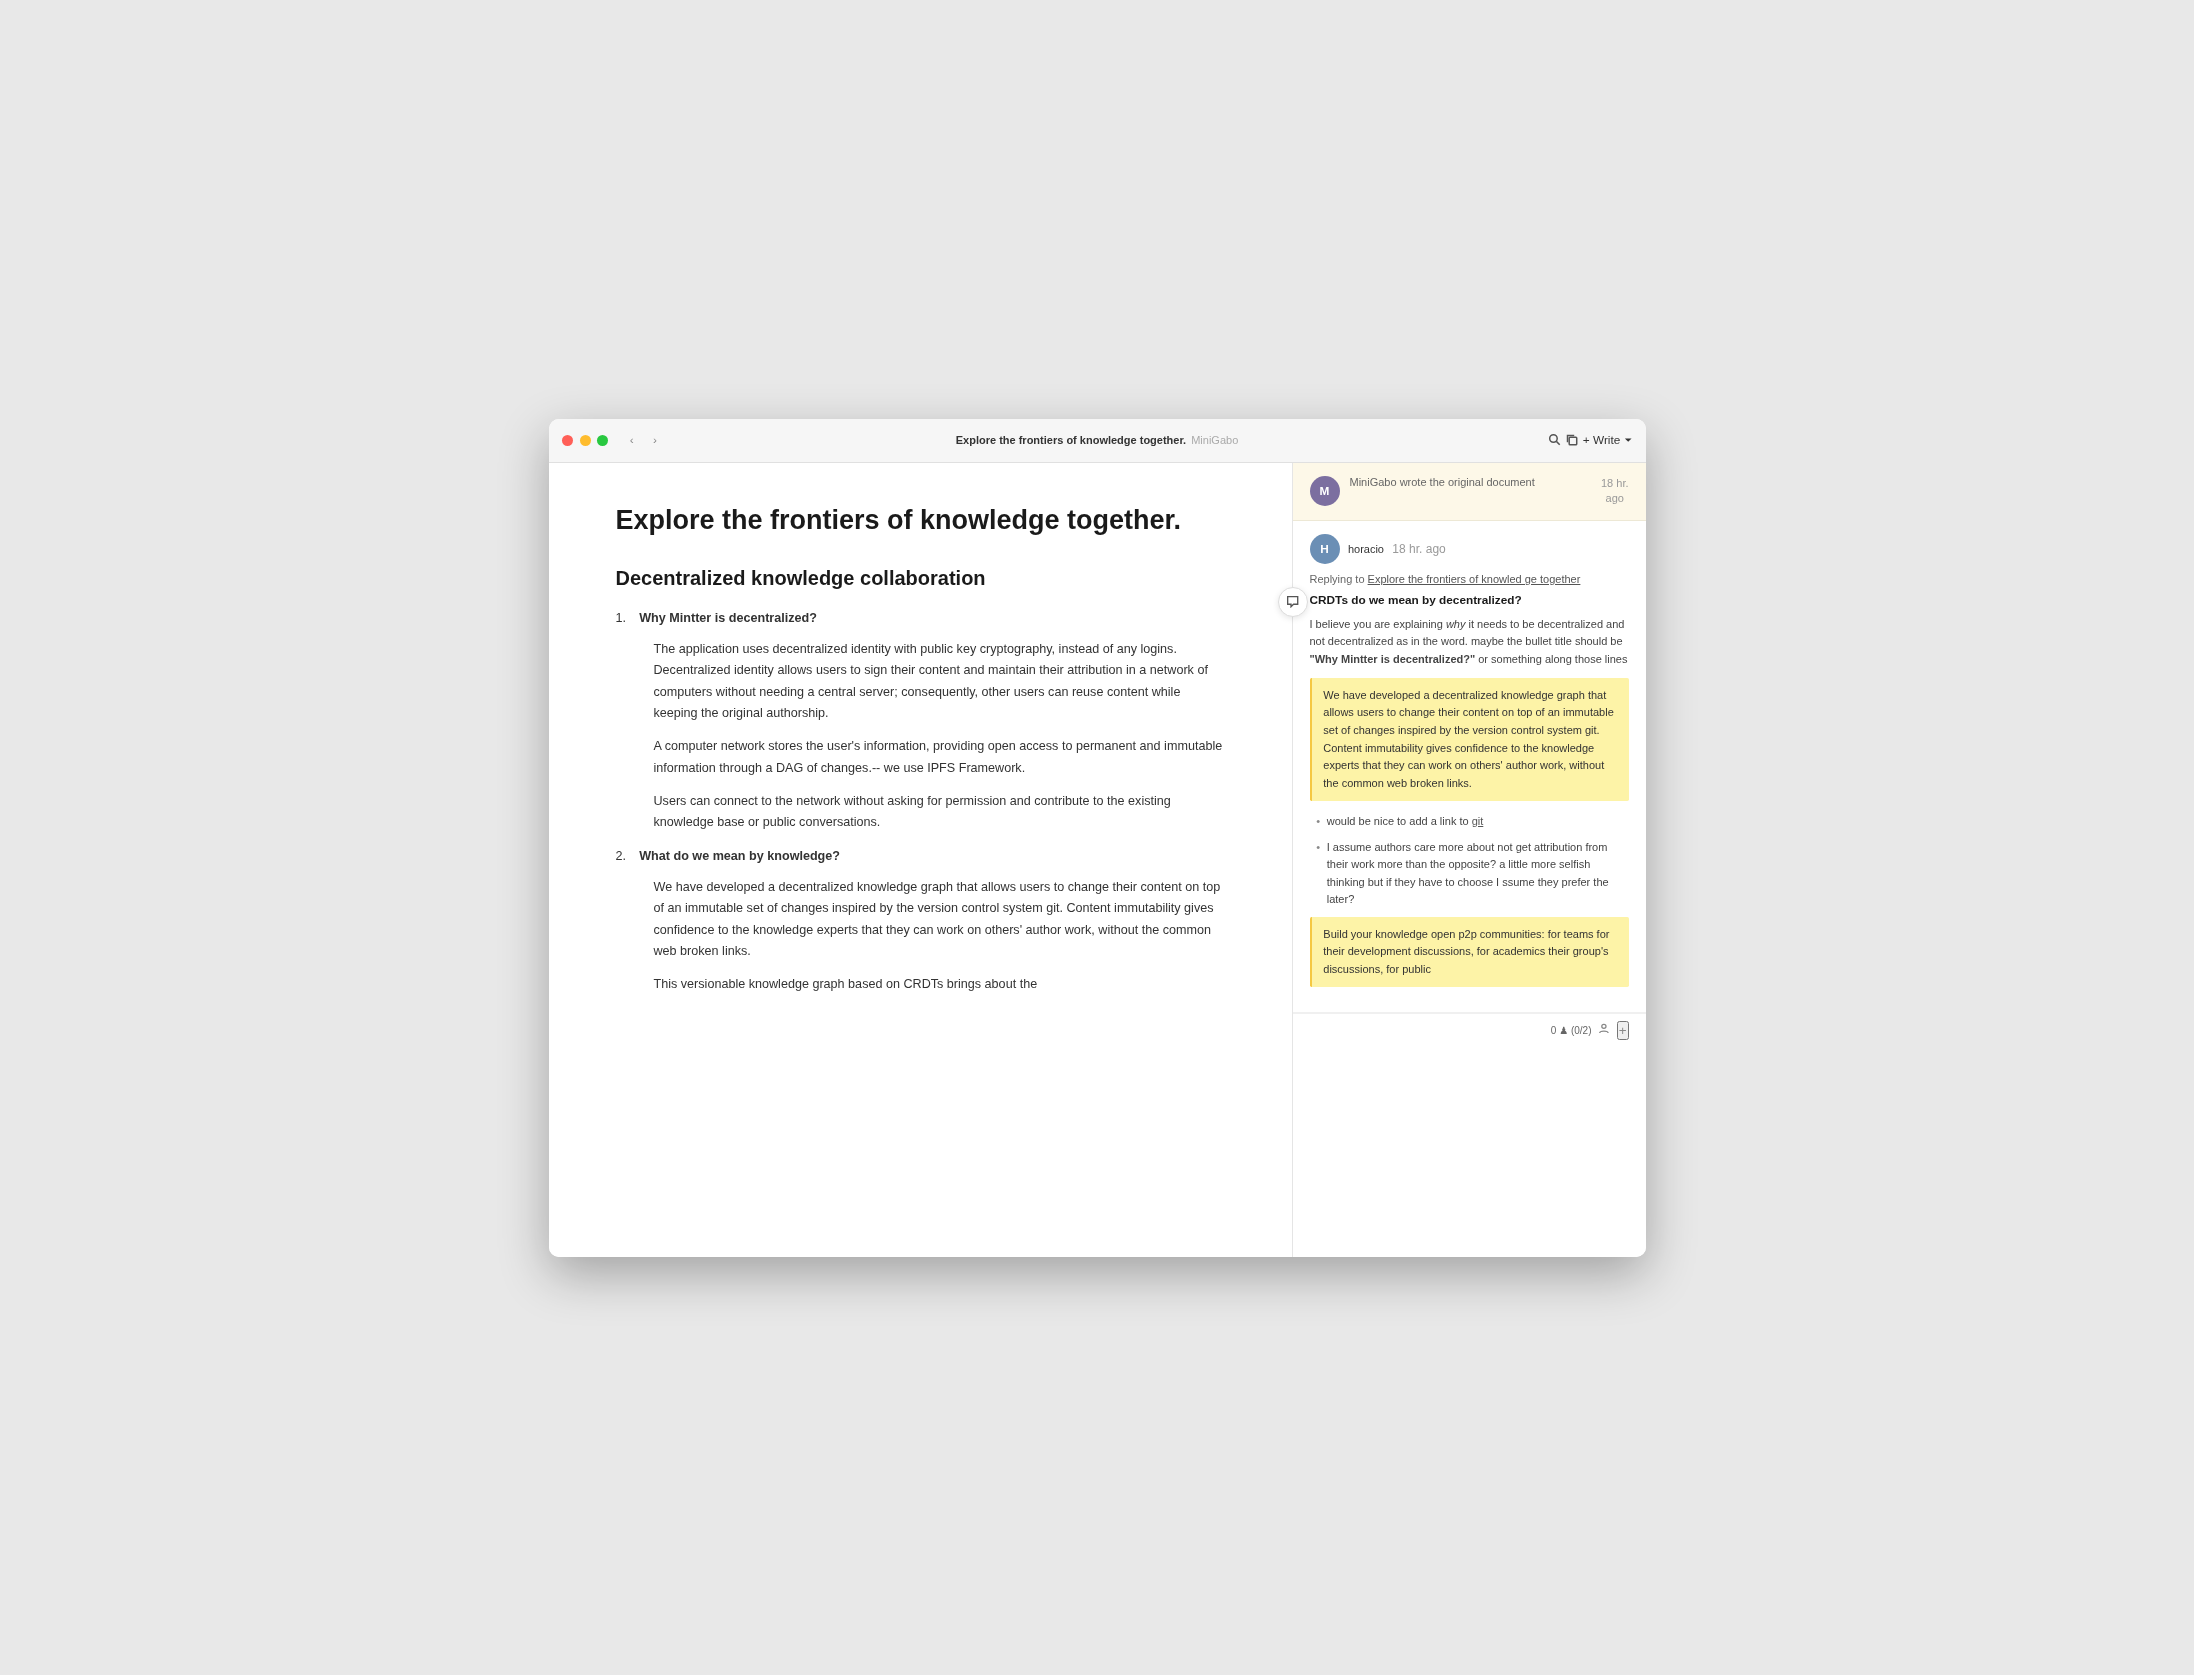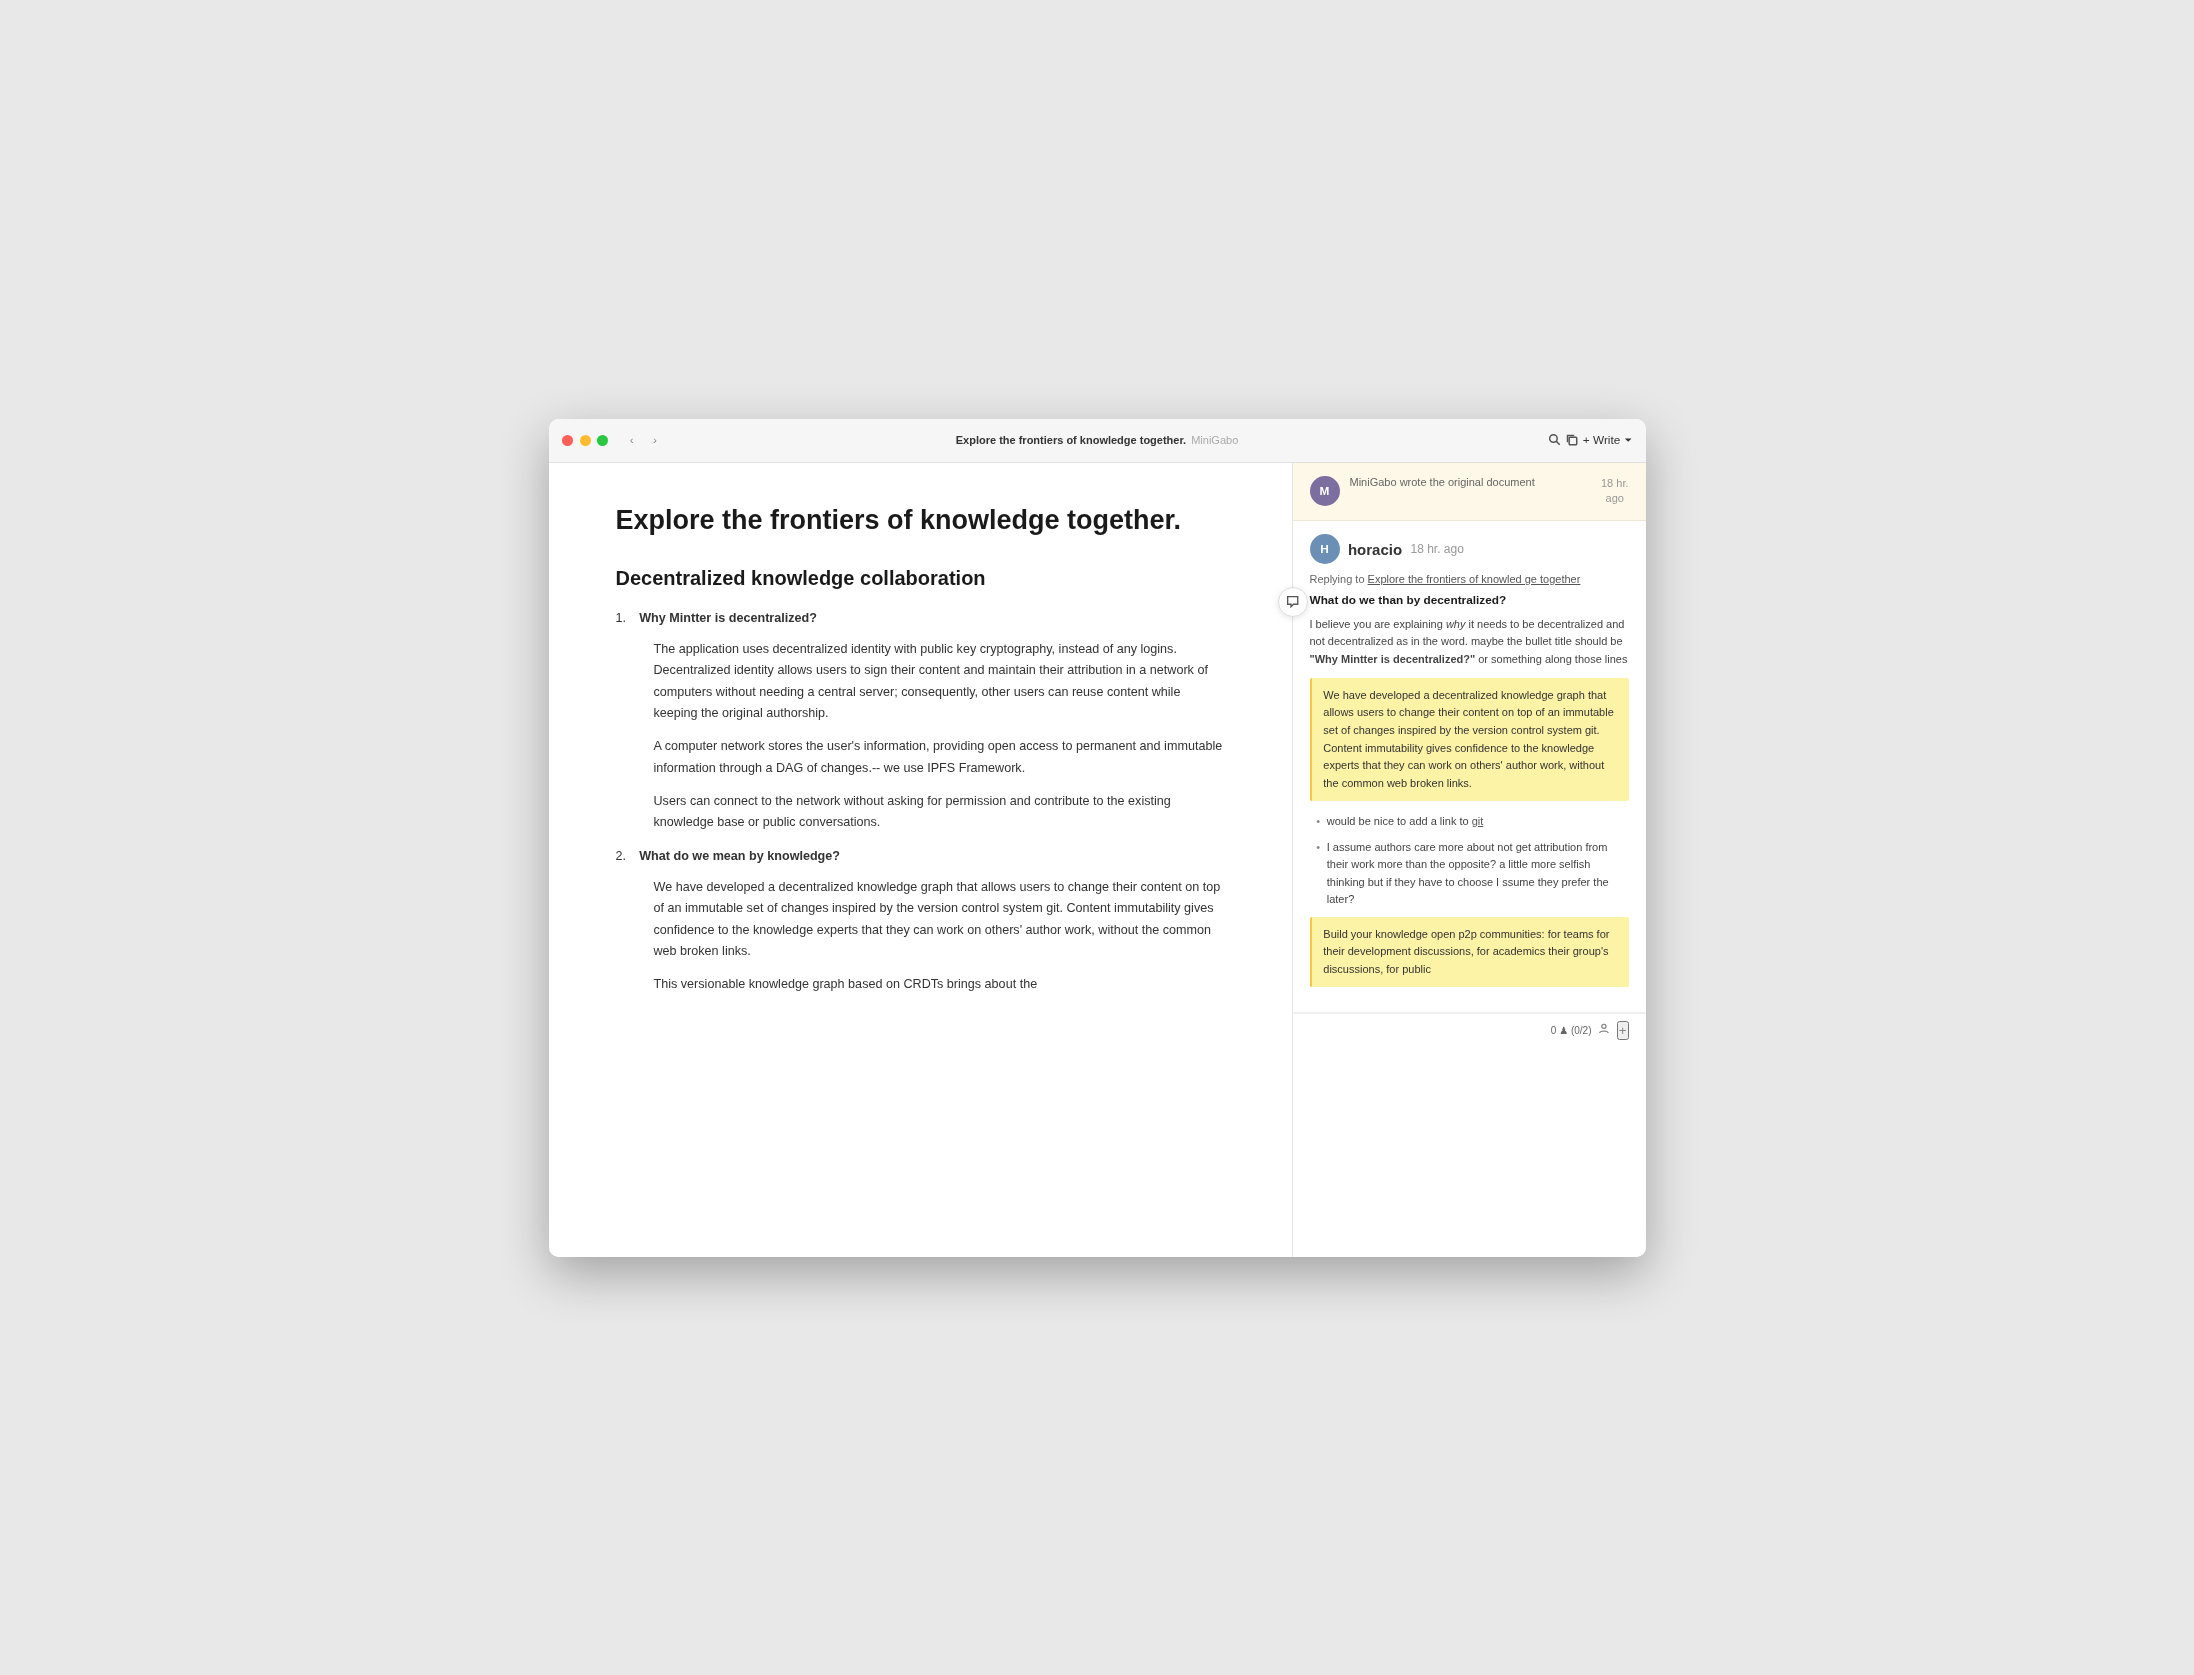--- a/index.html
+++ b/index.html
@@ -272,22 +272,22 @@
     }
 
     .comment-header {
       display: flex;
       align-items: center;
       gap: 8.4px;
       margin-bottom: 8.4px;
     }
 
     .comment-author-name {
-      font-size: 15px;
-      font-weight: 700;
+      font-size: 11px;
+      font-weight: 400;
       color: #333;
       text-align: right;
     }
 
     .comment-timestamp {
       font-size: 12px;
       color: #999;
     }
 
     .comment-reply-to {
@@ -479,21 +479,21 @@
         <div class="comment-header">
           <div class="avatar avatar-h">H</div>
           <span class="comment-author-name">horacio</span>
           <span class="comment-timestamp">18 hr. ago</span>
         </div>
 
         <div class="comment-reply-to">
           <span>Replying to </span><a class="comment-reply-link" href="#">Explore the frontiers of knowled ge together</a>
         </div>
 
-        <div class="comment-question">What do we than by decentralized?</div>
+        <div class="comment-question">CRDTs do we mean by decentralized?</div>
 
         <div class="comment-body">
           I believe you are explaining <em>why</em> it needs to be decentralized and not decentralized as in the word. maybe the bullet title should be <strong>"Why Mintter is decentralized?"</strong> or something along those lines
         </div>
 
         <div class="highlighted-text">
           We have developed a decentralized knowledge graph that allows users to change their content on top of an immutable set of changes inspired by the version control system git. Content immutability gives confidence to the knowledge experts that they can work on others' author work, without the common web broken links.
         </div>
 
         <div class="bullet-comment">

